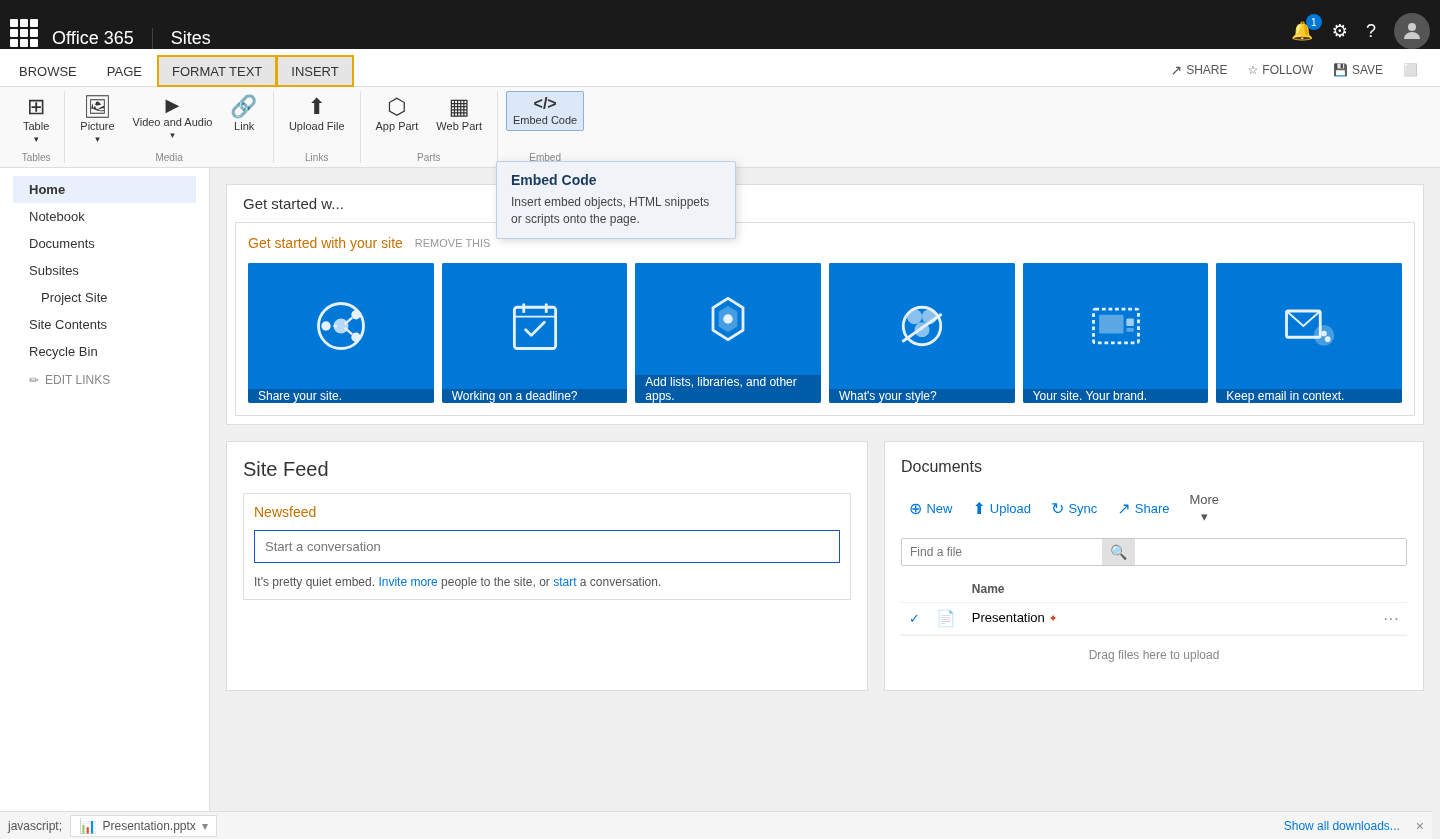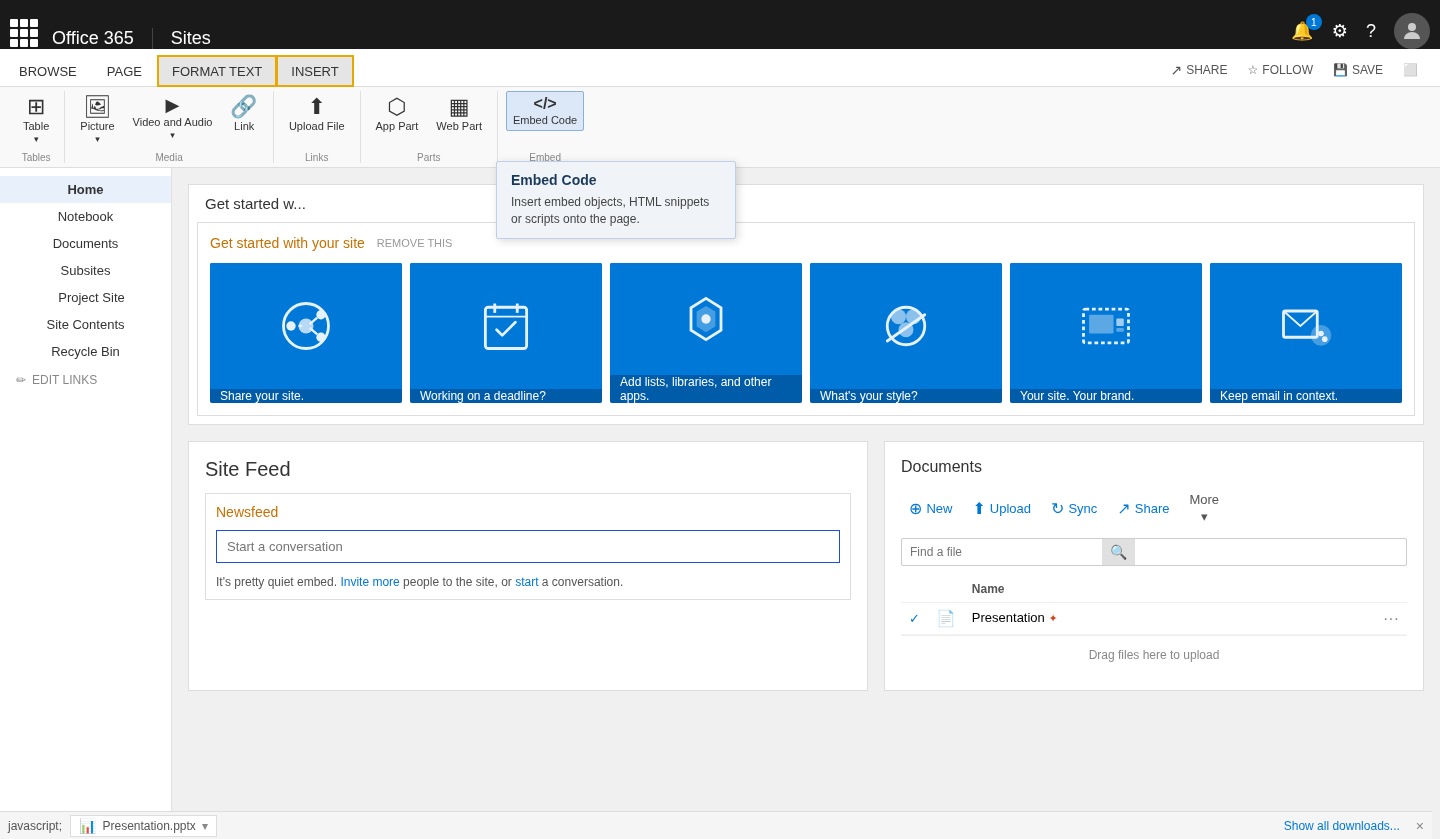--- a/index.html
+++ b/index.html
@@ -135,26 +135,25 @@
       margin-bottom: 6px;
     }
     .embed-dropdown-desc {
       font-size: 12px;
       color: #444;
       line-height: 1.4;
     }
 
     
     .sidebar {
-      width: 172px;
+      width: 210px;
       background: white;
       border-right: 1px solid #e0e0e0;
-      padding: 8px 0;
+      padding: 8px 13px;
       flex-shrink: 0;
-      text-align: center;
     }
     .sidebar-item {
       padding: 6px 16px;
       cursor: pointer;
       color: #333;
       font-size: 13px;
     }
     .sidebar-item.active { background: #e8f0fb; font-weight: 600; }
     .sidebar-item.sub { padding-left: 28px; }
     .sidebar-edit-links {

